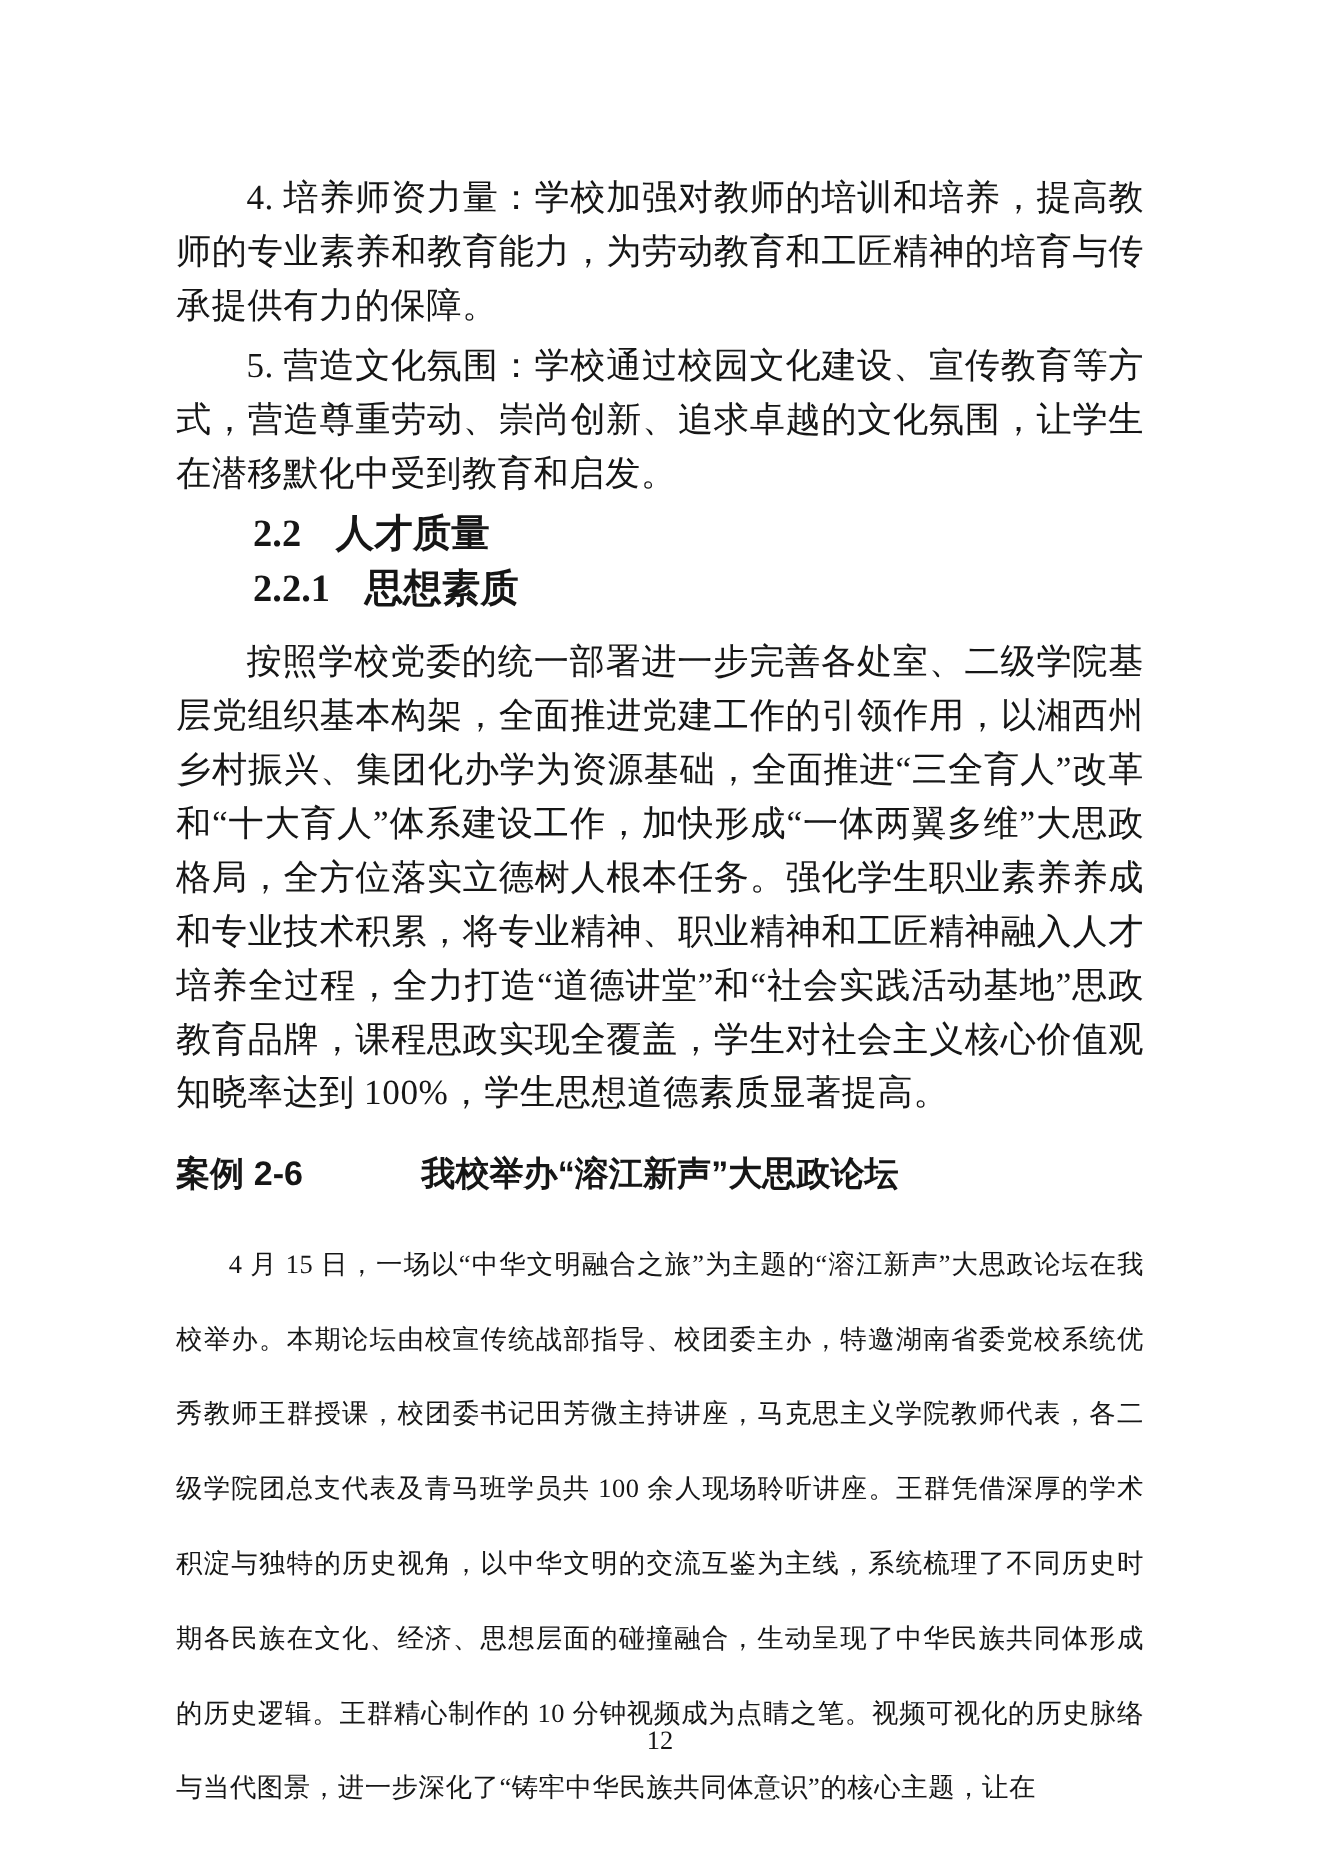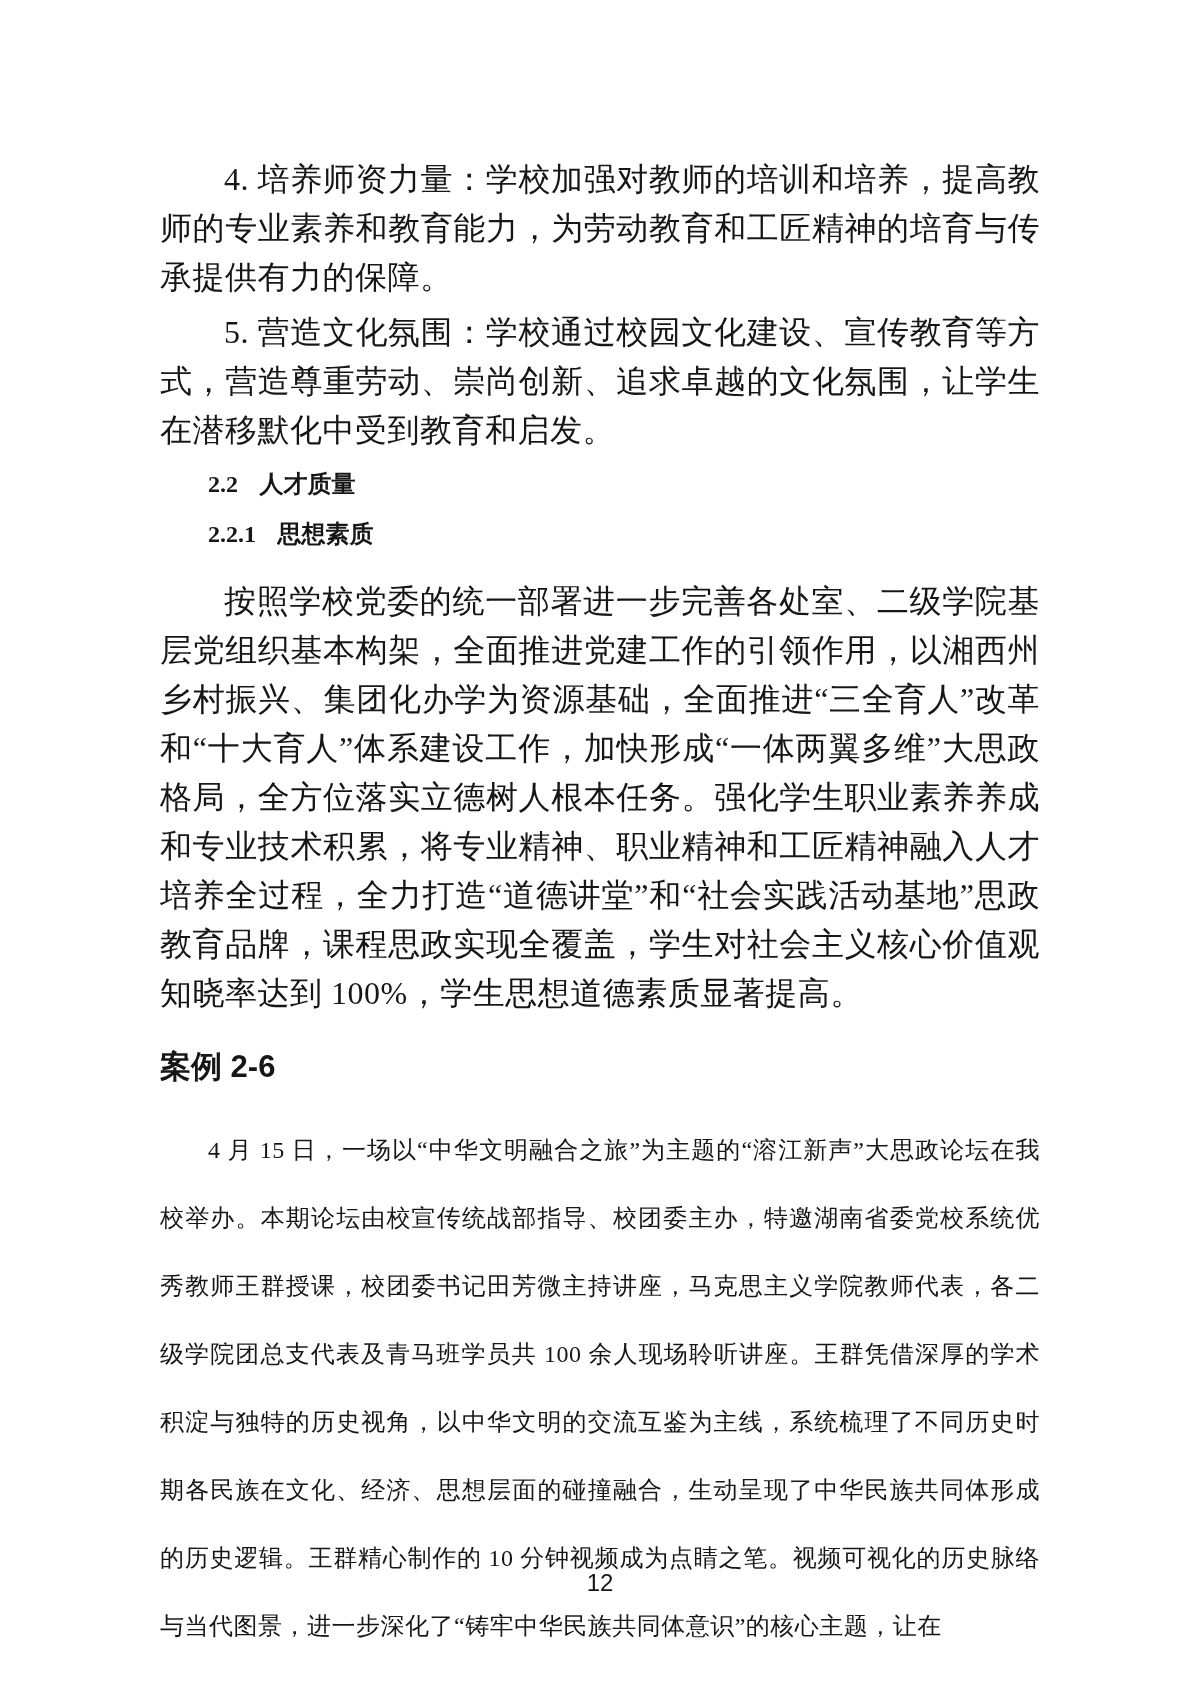--- a/index.html
+++ b/index.html
@@ -26,21 +26,21 @@
     margin: 0;
     font-size: 32px;
     line-height: 49px;
     text-align: justify;
     text-indent: 2em;
     letter-spacing: 0.5px;
   }
   .para-gap { margin-top: 6px; }
   .sec-heading {
     margin: 5px 0 0 0;
-    font-size: 24px;
+    font-size: 35px;
     line-height: 49px;
     font-weight: bold;
     text-indent: 2em;
     white-space: nowrap;
   }
   .sec-heading .h-num { margin-right: 0.9em; }
   .sub-heading { margin-top: 1px; }
   .thought-para { margin-top: 18px; }
   .case-heading {
     position: relative;
@@ -69,41 +69,42 @@
     letter-spacing: 0.5px;
   }
   .page-number {
     position: absolute;
     top: 1566px;
     left: 0;
     width: 100%;
     text-align: center;
     font-size: 24px;
     line-height: 34px;
-    font-family: Liberation Sans, sans-serif;
+    font-family: Liberation Serif, serif;
   }
 </style>
 </head>
 <body>
 
 <div class="page">
   <div class="content">
 
     <p class="body-para">4. 培养师资力量：学校加强对教师的培训和培养，提高教师的专业素养和教育能力，为劳动教育和工匠精神的培育与传承提供有力的保障。</p>
 
     <p class="body-para para-gap">5. 营造文化氛围：学校通过校园文化建设、宣传教育等方式，营造尊重劳动、崇尚创新、追求卓越的文化氛围，让学生在潜移默化中受到教育和启发。</p>
 
     <h2 class="sec-heading"><span class="h-num">2.2</span><span>人才质量</span></h2>
 
     <h3 class="sec-heading sub-heading"><span class="h-num">2.2.1</span><span>思想素质</span></h3>
 
     <p class="body-para thought-para">按照学校党委的统一部署进一步完善各处室、二级学院基层党组织基本构架，全面推进党建工作的引领作用，以湘西州乡村振兴、集团化办学为资源基础，全面推进“三全育人”改革和“十大育人”体系建设工作，加快形成“一体两翼多维”大思政格局，全方位落实立德树人根本任务。强化学生职业素养养成和专业技术积累，将专业精神、职业精神和工匠精神融入人才培养全过程，全力打造“道德讲堂”和“社会实践活动基地”思政教育品牌，课程思政实现全覆盖，学生对社会主义核心价值观知晓率达到 100%，学生思想道德素质显著提高。</p>
 
     <div class="case-heading">
       <span class="case-label">案例 2-6</span>
+      <span>我校举办“溶江新声”大思政论坛</span>
     </div>
 
     <p class="case-body">4 月 15 日，一场以“中华文明融合之旅”为主题的“溶江新声”大思政论坛在我校举办。本期论坛由校宣传统战部指导、校团委主办，特邀湖南省委党校系统优秀教师王群授课，校团委书记田芳微主持讲座，马克思主义学院教师代表，各二级学院团总支代表及青马班学员共 100 余人现场聆听讲座。王群凭借深厚的学术积淀与独特的历史视角，以中华文明的交流互鉴为主线，系统梳理了不同历史时期各民族在文化、经济、思想层面的碰撞融合，生动呈现了中华民族共同体形成的历史逻辑。王群精心制作的 10 分钟视频成为点睛之笔。视频可视化的历史脉络与当代图景，进一步深化了“铸牢中华民族共同体意识”的核心主题，让在</p>
 
   </div>
 
   <div class="page-number">12</div>
 </div>
 
 </body></html>

